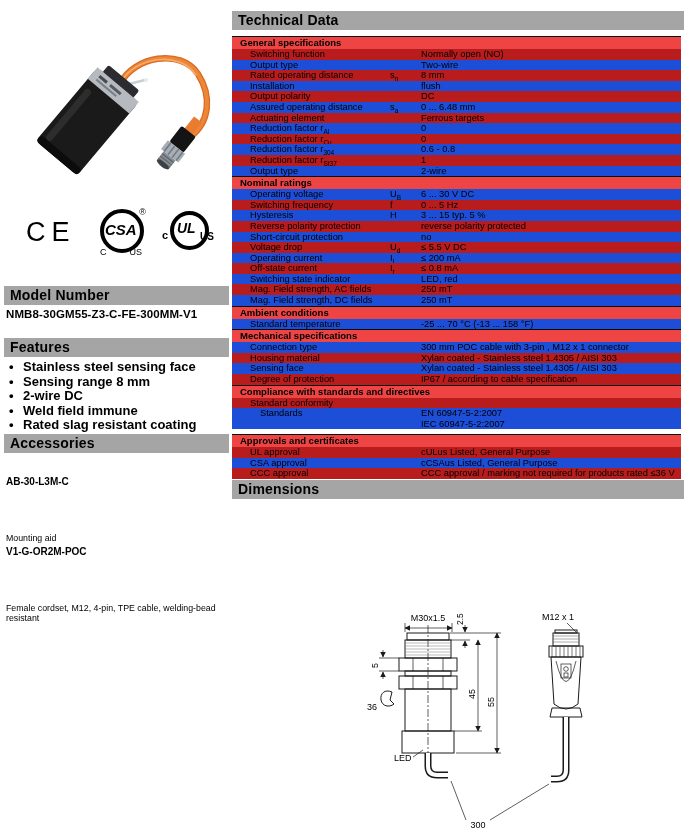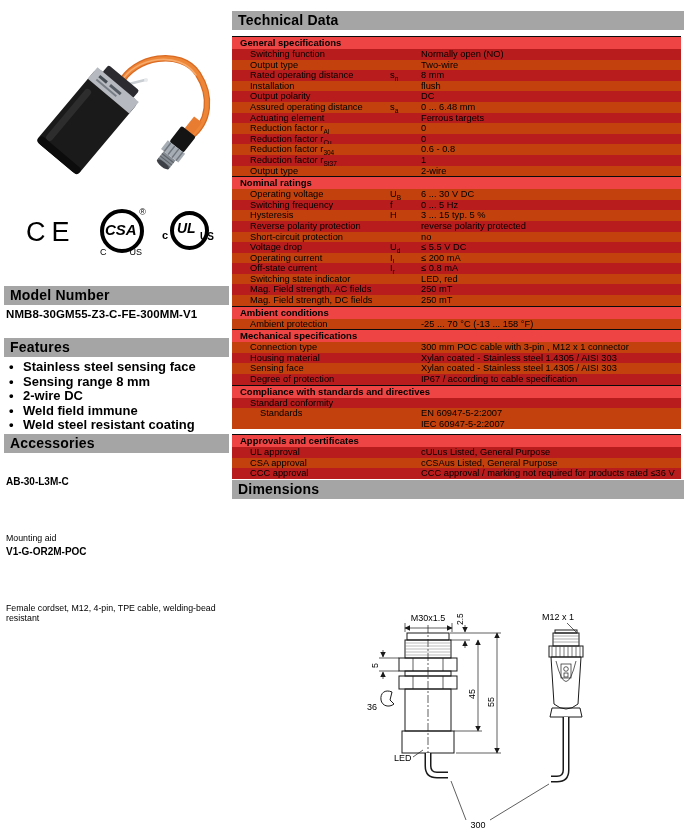--- a/index.html
+++ b/index.html
@@ -41,21 +41,21 @@
   .acc-desc{font-size:8.8px;line-height:9.8px;margin-bottom:3px;margin-top:46px;}
   
   #right-col{left:232px;top:11px;width:449px;}
   #tech-bar{width:449px;}
   #spec-table{margin-top:6px;width:449px;}
   .sec-header{
     border-top:1px solid #0a0a0a;font-weight:bold;font-size:9.5px;
     height:12px;line-height:12.5px;padding-left:8px;background:#ef4444;
   }
   .sec-header.gap{margin-top:5px;}
-  .row{position:relative;height:10.6px;line-height:10.7px;font-size:9.3px;background:#c2410c;}
+  .row{position:relative;height:10.6px;line-height:10.7px;font-size:9.3px;background:#1d4ed8;}
   .row.shade{background:#b91c1c;}
   .row.tall{height:21px;line-height:10.5px;}
   .row .lab{position:absolute;left:18px;top:0;white-space:nowrap;}
   .row .lab.ind2{left:28px;}
   .row .sym{position:absolute;left:158px;top:0;white-space:nowrap;}
   .row .val{position:absolute;left:189px;top:0;white-space:nowrap;}
   sub{font-size:6.5px;line-height:0;}
   #dim-bar{left:232px;top:480px;width:449px;}
   #dim-svg{left:366px;top:604px;}
   svg text{font-family:"Liberation Sans", sans-serif;}
@@ -120,21 +120,21 @@
 
   <div id="model-bar" class="bar abs">Model Number</div>
   <div id="model-number" class="abs">NMB8-30GM55-Z3-C-FE-300MM-V1</div>
 
   <div id="features-bar" class="bar abs">Features</div>
   <ul id="features-list" class="abs">
       <li>Stainless steel sensing face</li>
       <li>Sensing range 8 mm</li>
       <li>2-wire DC</li>
       <li>Weld field immune</li>
-      <li>Weld steel resistant coating</li>
+      <li>Rated slag resistant coating</li>
       <li>Ferrous targets</li>
     </ul>
 
   <div id="accessories-bar" class="bar abs">Accessories</div>
   <div id="accessories-list" class="abs">
       <div class="acc-code">AB-30-L3M-C</div>
       <div class="acc-desc">Mounting aid</div>
       <div class="acc-code">V1-G-OR2M-POC</div>
       <div class="acc-desc">Female cordset, M12, 4-pin, TPE cable, welding-bead resistant</div>
     </div>
@@ -240,21 +240,21 @@
       <div class="row shade">
         <span class="lab">Mag. Field strength, AC fields</span>
         <span class="val">250 mT</span>
       </div>
       <div class="row">
         <span class="lab">Mag. Field strength, DC fields</span>
         <span class="val">250 mT</span>
       </div>
       <div class="sec-header">Ambient conditions</div>
       <div class="row">
-        <span class="lab">Ambient protection</span>
+        <span class="lab">Standard temperature</span>
         <span class="val">-25 ... 70 °C (-13 ... 158 °F)</span>
       </div>
       <div class="sec-header">Mechanical specifications</div>
       <div class="row">
         <span class="lab">Connection type</span>
         <span class="val">300 mm POC cable with 3-pin , M12 x 1 connector</span>
       </div>
       <div class="row shade">
         <span class="lab">Housing material</span>
         <span class="val">Xylan coated - Stainless steel 1.4305 / AISI 303</span>

